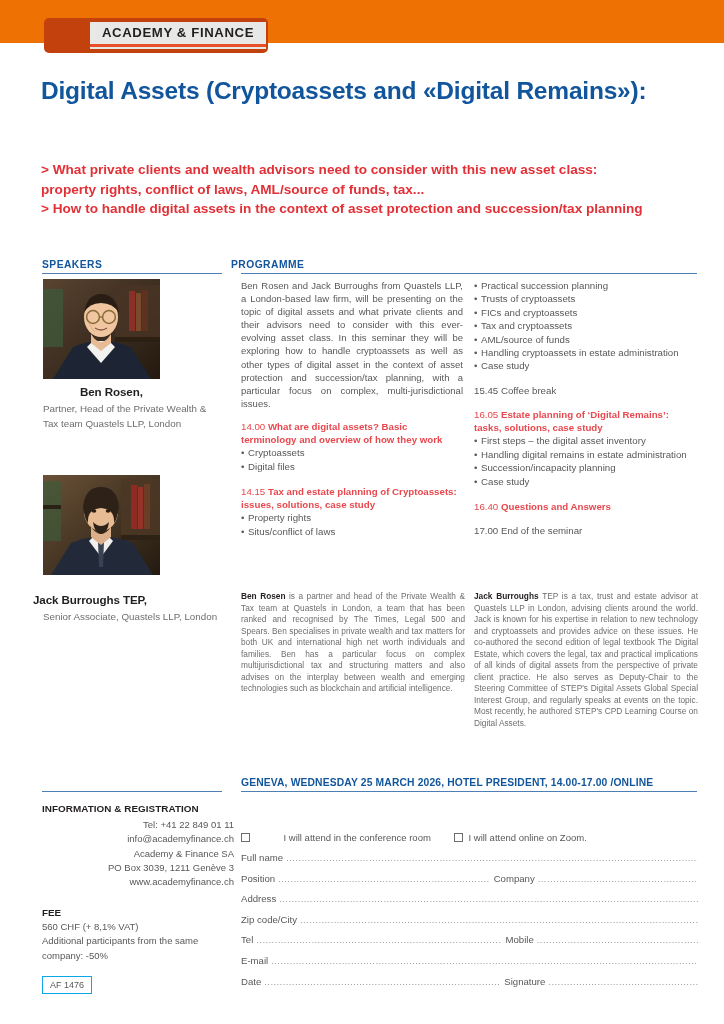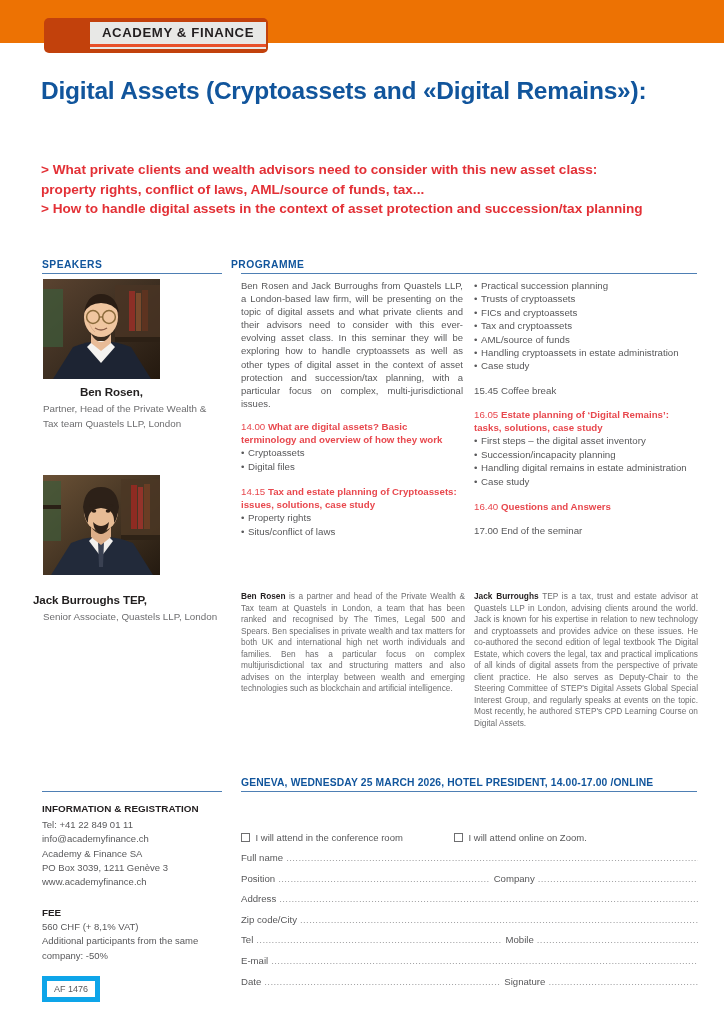--- a/index.html
+++ b/index.html
@@ -207,21 +207,21 @@
     color: #3E3E40;
   }
 
   .checkbox-row {
     position: absolute;
     left: 241px; top: 832px;
     width: 456px;
     display: flex;
   }
   .cb-item { display: flex; align-items: center; font-size: 9.5px; color: #58585A; }
-  .cb-item:first-child { width: 213px; }
+  .cb-item:first-child { width: 213px; gap: 28px; }
   .cb {
     width: 8.5px; height: 8.5px;
     border: 1.1px solid #6E6E70;
     margin-right: 6px;
     background: #fff;
     flex: none;
   }
 
   .field-list { position: absolute; left: 241px; top: 852px; width: 457px; }
   .field-row {
@@ -251,40 +251,41 @@
     color: #231F20;
     letter-spacing: 0.05px;
   }
   .info-body {
     position: absolute;
     left: 42px; top: 818px;
     width: 192px;
     font-size: 9.5px;
     line-height: 14.3px;
     color: #58585A;
+    text-align: right;
   }
   .fee-head {
     position: absolute;
     left: 42px; top: 907px;
     font-size: 9.9px;
     font-weight: bold;
     color: #231F20;
   }
   .fee-body {
     position: absolute;
     left: 42px; top: 920px;
     width: 192px;
     font-size: 9.5px;
     line-height: 14.3px;
     color: #58585A;
   }
   .refbox {
     position: absolute;
     left: 42px; top: 976px;
-    border: 5px solid #0ea5e9;
+    border: 1px solid #0ea5e9;
     padding: 2.5px 7px 3px 7px;
     font-size: 9px;
     color: #58585A;
     display: inline-block;
   }
 </style>
 </head>
 <body>
 
 <div class="page">
@@ -416,22 +417,22 @@
 
     <div class="plain plain-gap">15.45 Coffee break</div>
 
     <div class="slot" style="margin-top:11px;">
       <div class="slot-title">
         <span class="tm">16.05</span>
         <span>Estate planning of ‘Digital Remains’: tasks, solutions, case study</span>
       </div>
       <ul class="bullets">
         <li>First steps – the digital asset inventory</li>
+        <li>Handling digital remains in estate administration</li>
         <li>Succession/incapacity planning</li>
-        <li>Handling digital remains in estate administration</li>
         <li>Case study</li>
       </ul>
     </div>
 
     <div class="slot-title" style="margin-top:11px;">
       <span class="tm">16.40</span>
       <span>Questions and Answers</span>
     </div>
 
     <div class="plain plain-gap">17.00 End of the seminar</div>

